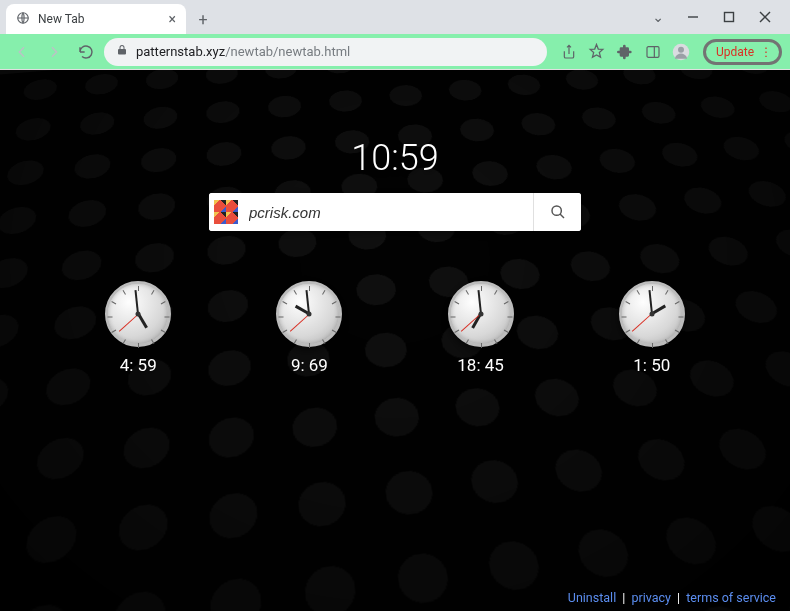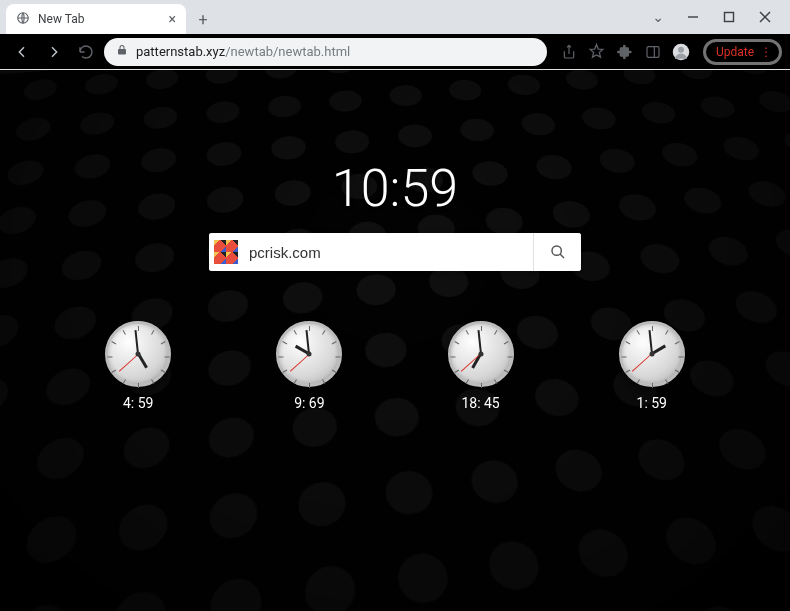--- a/index.html
+++ b/index.html
@@ -48,21 +48,21 @@
   .win-btn {
     width: 34px; height: 28px;
     display: flex; align-items: center; justify-content: center;
     color: #3c4043; cursor: pointer;
   }
   .win-btn svg { width: 12px; height: 12px; }
   .chevron-down { font-size: 14px; color: #5f6368; margin-right: 10px;}
   
   .toolbar {
     height: 36px;
-    background: #000000;
+    background: #86efac;
     display: flex;
     align-items: center;
     padding: 0 8px;
     gap: 4px;
     border-bottom: 1px solid #e0e0e0;
   }
   .nav-btn {
     width: 28px; height: 28px;
     display: flex; align-items: center; justify-content: center;
     color: #5f6368; cursor: pointer; border-radius: 50%;
@@ -124,23 +124,23 @@
     position: absolute; inset: 0;
     background: radial-gradient(ellipse at center 35%, rgba(0,0,0,0.25), rgba(0,0,0,0.75));
   }
   .main {
     position: relative;
     width: 100%; height: 100%;
     display: flex; flex-direction: column;
     align-items: center;
   }
   .big-time {
-    margin-top: 88px;
+    margin-top: 67px;
     color: #fff;
-    font-size: 52px;
+    font-size: 36px;
     font-weight: 300;
     text-shadow: 0 2px 6px rgba(0,0,0,0.6);
   }
   .search-wrap {
     margin-top: 14px;
     display: flex;
     height: 38px;
     width: 372px;
     background: #fff;
     border-radius: 3px;
@@ -161,20 +161,21 @@
       linear-gradient(-135deg, #222 25%, transparent 25%);
     background-size: 12px 12px;
     background-color: #e94e3c;
   }
   .search-input {
     flex: 1;
     border: none; outline: none;
     font-size: 15px;
     padding: 0 6px;
     color: #333;
+    font-style: italic;
   }
   .search-btn {
     width: 48px;
     background: #fff;
     border-left: 1px solid #e0e0e0;
     display: flex; align-items: center; justify-content: center;
     cursor: pointer;
     color: #555;
   }
   
@@ -210,21 +211,21 @@
     background: #222;
   }
   .hand.hour { width: 3px; height: 16px; margin-left: -1.5px; margin-top: -16px; }
   .hand.minute { width: 2px; height: 24px; margin-left: -1px; margin-top: -24px; }
   .hand.second { width: 1px; height: 26px; margin-left: -0.5px; margin-top: -26px; background: #d93025; }
   .tick {
     position: absolute; left: 50%; top: 2px;
     width: 1px; height: 5px; background: #666;
     transform-origin: 50% 31px;
   }
-  .clock-label { color: #fff; font-size: 14px; text-shadow: 0 1px 3px rgba(0,0,0,0.7);}
+  .clock-label { color: #fff; font-size: 17px; text-shadow: 0 1px 3px rgba(0,0,0,0.7);}
   
   .footer-links {
     position: absolute;
     bottom: 6px; right: 14px;
     font-size: 12.5px;
     color: #fff;
   }
   .footer-links a { color: #5b8def; text-decoration: none; cursor: pointer; }
   .footer-links .sep { color: #fff; margin: 0 3px; }
 </style>
@@ -413,18 +414,25 @@
             <div class="tick" style="transform: rotate(180deg);"></div>
             <div class="tick" style="transform: rotate(210deg);"></div>
             <div class="tick" style="transform: rotate(240deg);"></div>
             <div class="tick" style="transform: rotate(270deg);"></div>
             <div class="tick" style="transform: rotate(300deg);"></div>
             <div class="tick" style="transform: rotate(330deg);"></div>
             <div class="hand hour" style="transform: rotate(59.5deg);"></div>
             <div class="hand minute" style="transform: rotate(354deg);"></div>
             <div class="hand second" style="transform: rotate(228deg);"></div>
           </div>
-          <div class="clock-label">1: 59</div>
+          <div class="clock-label">1: 50</div>
         </div>
       </div>
 
+    <div class="footer-links">
+      <a>Uninstall</a>
+      <span class="sep">|</span>
+      <a>privacy</a>
+      <span class="sep">|</span>
+      <a>terms of service</a>
+    </div>
   </div>
 </div>
 
 </body></html>

